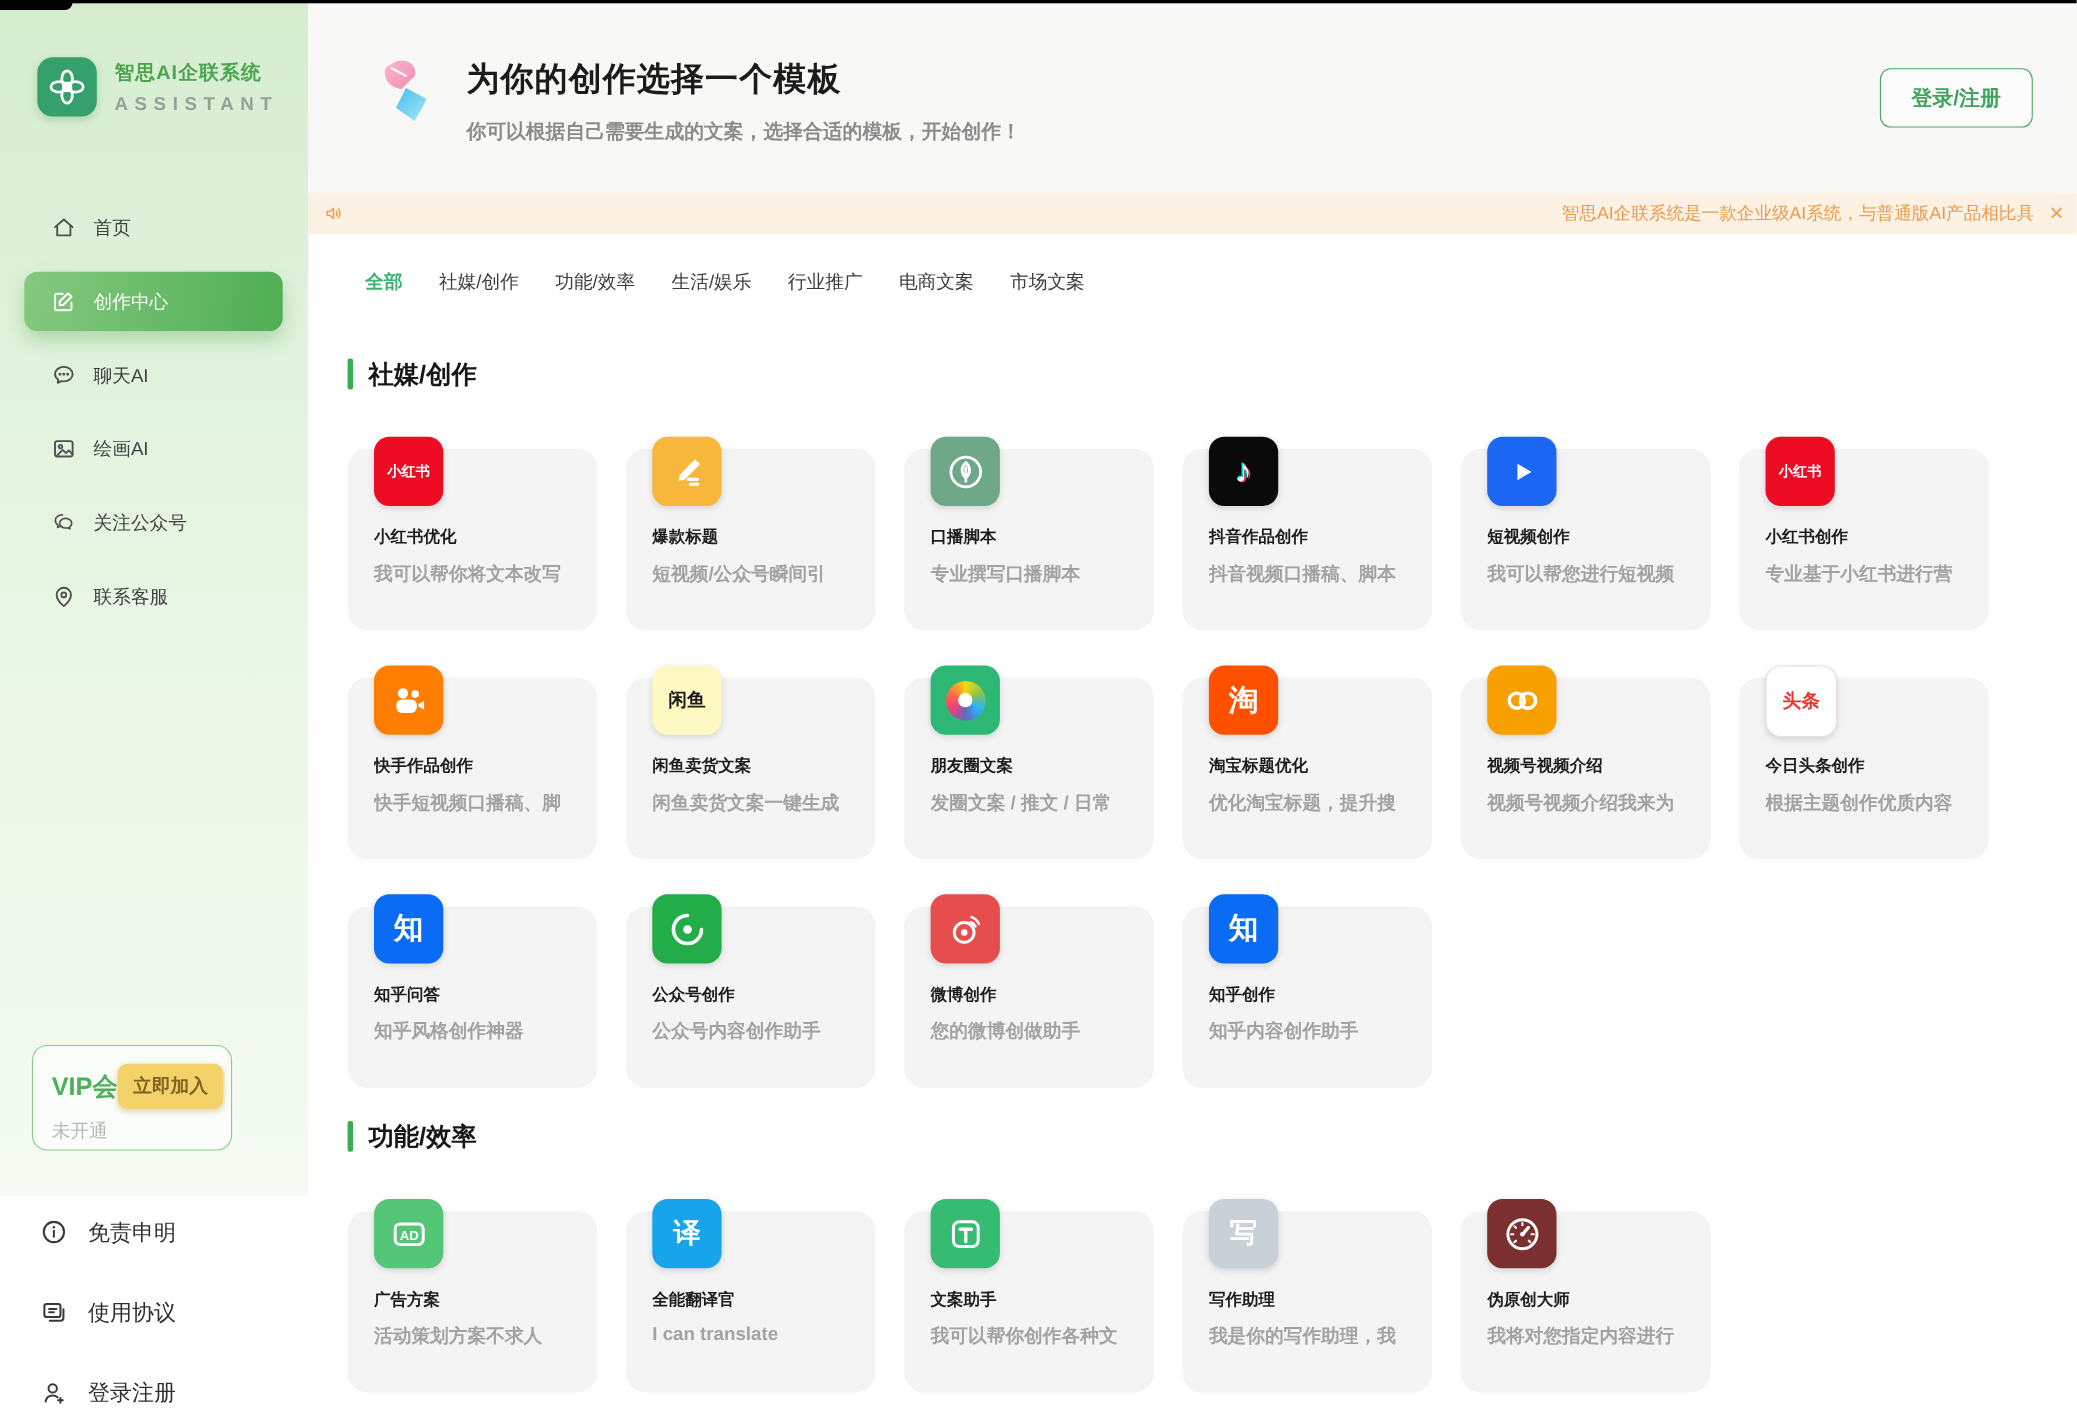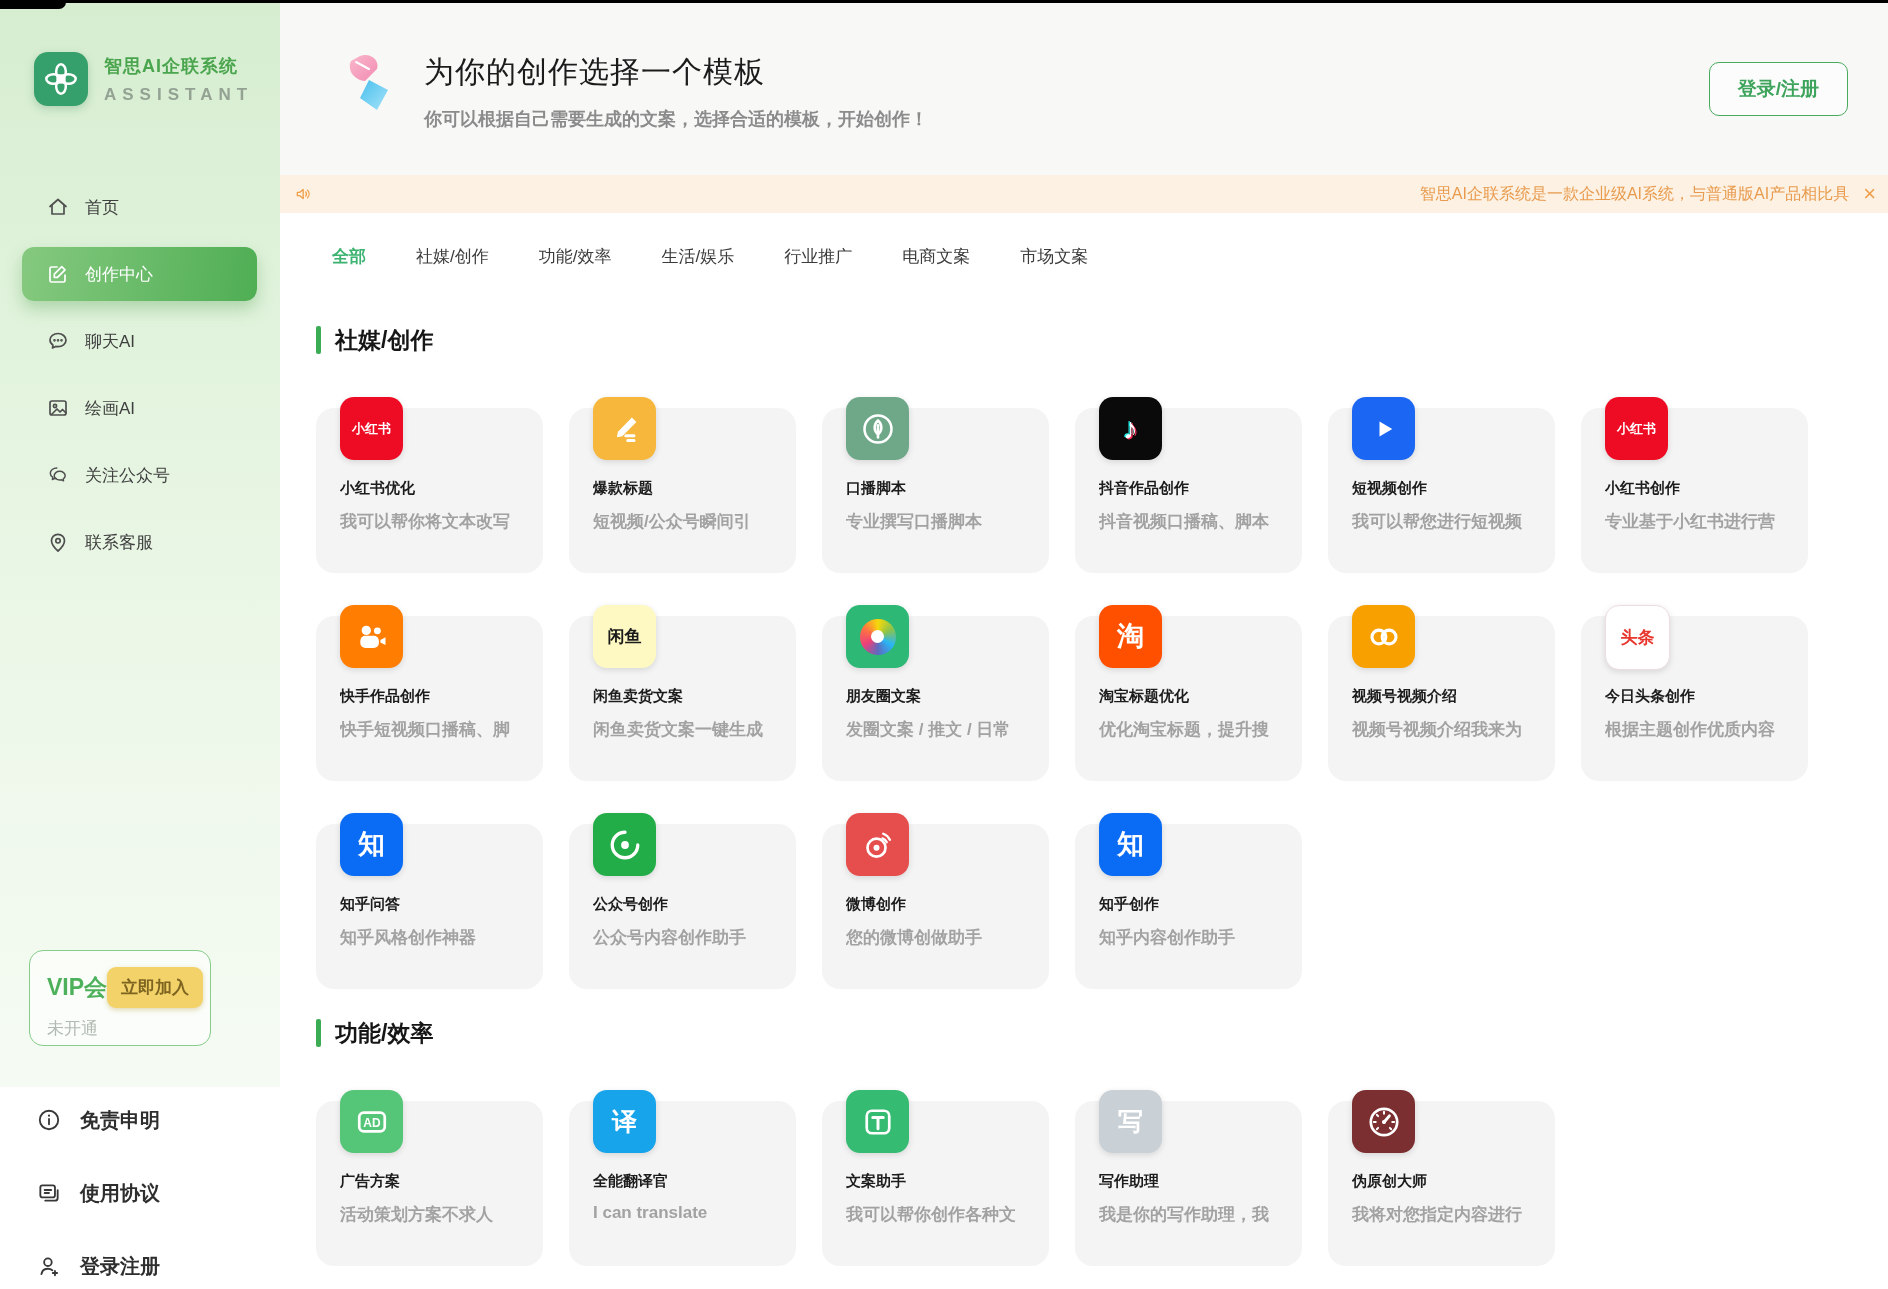--- a/index.html
+++ b/index.html
@@ -40,42 +40,42 @@
   }
   .vip-row{display:flex;align-items:center;}
   .vip-title{font-size:23px;font-weight:800;color:#4db05b;white-space:nowrap;}
   .vip-btn{
     margin-left:0px;border:none;background:#f3d269;color:#7d6420;font-weight:700;font-size:17px;
     border-radius:9px;padding:9px 14px;cursor:pointer;box-shadow:0 2px 5px rgba(180,150,50,.35);
     font-family:inherit;white-space:nowrap;text-align:center;
   }
   .vip-status{margin-top:9px;font-size:17px;color:#b3bab3;}
   .side-footer{position:absolute;left:36px;top:1096px;}
-  .sf-item{display:flex;align-items:center;gap:18px;height:48px;margin-bottom:25px;cursor:pointer;color:#2e2e2e;font-size:20px;font-weight:700;}
+  .sf-item{display:flex;align-items:center;gap:18px;height:48px;margin-bottom:25px;cursor:pointer;color:#2e2e2e;font-size:20px;font-weight:400;}
   .sf-item .sf-icon{width:26px;height:26px;display:flex;color:#383838;}
   .sf-item .sf-icon svg{width:26px;height:26px;}
 
   
   .main{flex:1;position:relative;background:#fff;}
   .main-header{height:175px;box-sizing:border-box;background:#f8f8f6;padding:52px 0 0 56px;display:flex;gap:22px;position:relative;}
   .deco{width:66px;height:72px;}
-  h1{margin:0;font-size:30px;font-weight:400;color:#1b1b1b;letter-spacing:1px;}
+  h1{margin:0;font-size:30px;font-weight:700;color:#1b1b1b;letter-spacing:1px;}
   .subtitle{margin:14px 0 0 0;font-size:18px;color:#8b8b8b;font-weight:600;}
   .login{
     position:absolute;top:62px;right:40px;padding:13px 28px;border:1.5px solid #4aaa5e;border-radius:10px;
     background:#fcfcfc;color:#3ea45c;font-size:19px;font-weight:700;cursor:pointer;font-family:inherit;
   }
   .announce{height:38px;background:#fcf1e2;display:flex;align-items:center;padding:0 10px 0 14px;}
   .speaker{width:20px;height:20px;display:flex;color:#ef9f4b;}
   .speaker svg{width:20px;height:20px;}
   .announce-text{margin-left:auto;color:#e89b4e;font-size:16px;padding-right:12px;white-space:nowrap;}
   .announce-close{color:#ef9f4b;font-size:22px;line-height:1;cursor:pointer;padding:0 2px;}
 
   .content{padding:0 0 0 36px;}
-  .tabs{display:flex;gap:50px;margin:32px 0 0 16px;font-size:17px;color:#3c3c3c;}
+  .tabs{display:flex;gap:33px;margin:32px 0 0 16px;font-size:17px;color:#3c3c3c;}
   .tab{cursor:pointer;white-space:nowrap;}
   .tab.active{color:#3cb371;font-weight:700;}
 
   .section{margin-top:58px;}
   .section + .section{margin-top:30px;}
   .section-head{display:flex;align-items:center;gap:14px;height:28px;}
   .bar{width:5px;height:28px;border-radius:2px;background:#3bab54;}
   .section-title{margin:0;font-size:23px;font-weight:800;color:#161616;}
   .grid{
     margin-top:54px;display:grid;grid-template-columns:repeat(6,227px);

